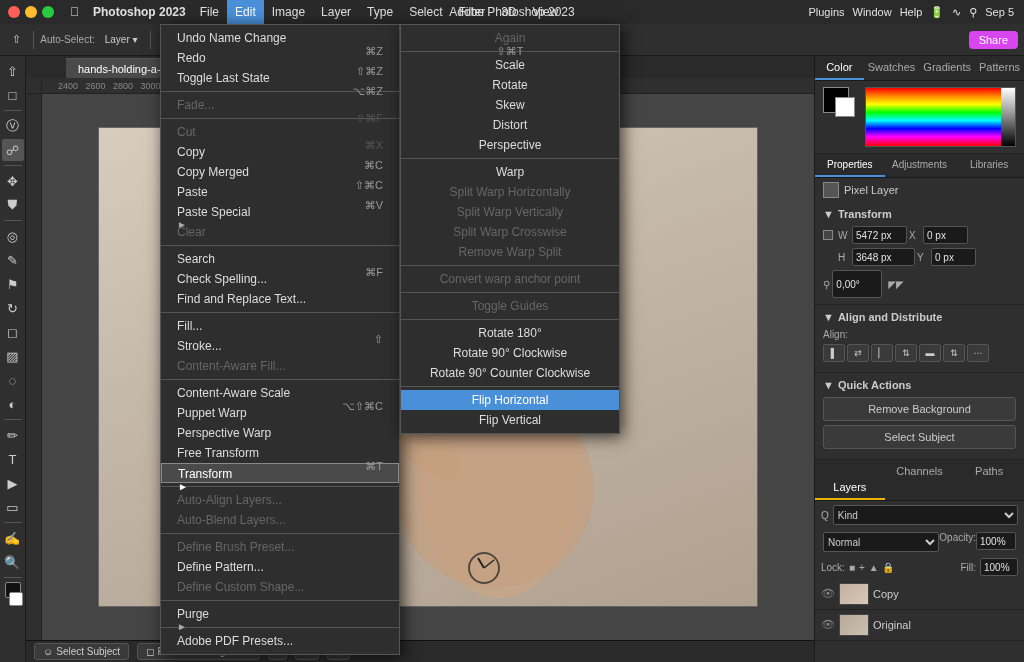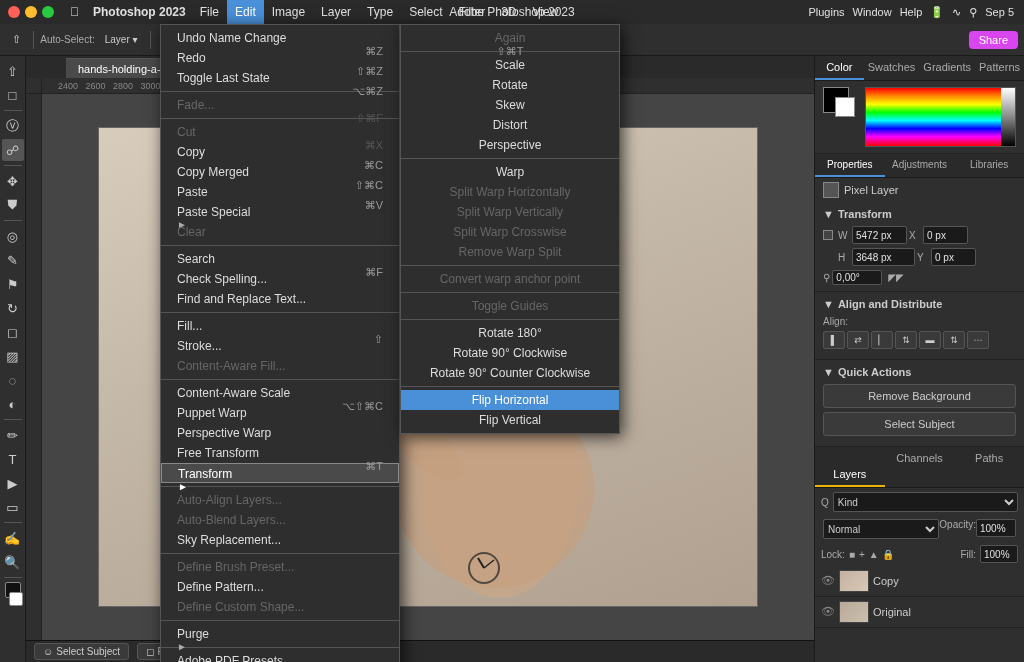--- a/index.html
+++ b/index.html
@@ -98,21 +98,21 @@
     }
     .sub-entry { padding: 3px 16px; font-size: 12px; color: #ddd; display: flex; justify-content: space-between; align-items: center; cursor: pointer; height: 20px; flex-direction: column; }
     .sub-entry.active-item { background: #4a90d9; color: #fff; }
     .sub-entry.disabled { color: #666; cursor: default; }
     .sub-separator { height: 1px; background: #555; margin: 3px 0; }
     .sub-shortcut { color: #999; font-size: 11px; }
 
     
     .pixel-layer-badge { display: flex; align-items: center; gap: 5px; padding: 4px 8px; }
     .pixel-icon { width: 16px; height: 16px; background: #555; border: 1px solid #888; }
-    .angle-input { background: #1a1a1a; border: 1px solid #555; color: #e0e0e0; font-size: 10px; width: 50px; height: 15px; padding: 0 3px; border-radius: 2px; }
+    .angle-input { background: #1a1a1a; border: 1px solid #555; color: #e0e0e0; font-size: 10px; width: 50px; height: 28px; padding: 0 3px; border-radius: 2px; }
 
     
     .ruler-corner { width: 16px; height: 16px; background: #2f2f2f; flex-shrink: 0; border-right: 1px solid #222; border-bottom: 1px solid #222; }
     .ruler-row { display: flex; }
     .ruler-v { width: 16px; background: #2f2f2f; border-right: 1px solid #222; display: flex; flex-direction: column; overflow: hidden; }
     .ruler-v-mark { font-size: 8px; color: #888; writing-mode: vertical-rl; transform: rotate(180deg); flex-shrink: 0; padding: 2px 0; }
   </style>
 </head>
 <body>
 
@@ -462,23 +462,20 @@
       <span>Transform</span>
       <span class="menu-arrow" style="color:#fff;">►</span>
     </div>
   <div class="menu-separator"></div>
   <div class="menu-entry disabled">
       <span>Auto-Align Layers...</span>
     </div>
   <div class="menu-entry disabled">
       <span>Auto-Blend Layers...</span>
     </div>
-  <div class="menu-entry">
-      <span>Sky Replacement...</span>
-    </div>
   <div class="menu-separator"></div>
   <div class="menu-entry disabled">
       <span>Define Brush Preset...</span>
     </div>
   <div class="menu-entry">
       <span>Define Pattern...</span>
     </div>
   <div class="menu-entry disabled">
       <span>Define Custom Shape...</span>
     </div>

